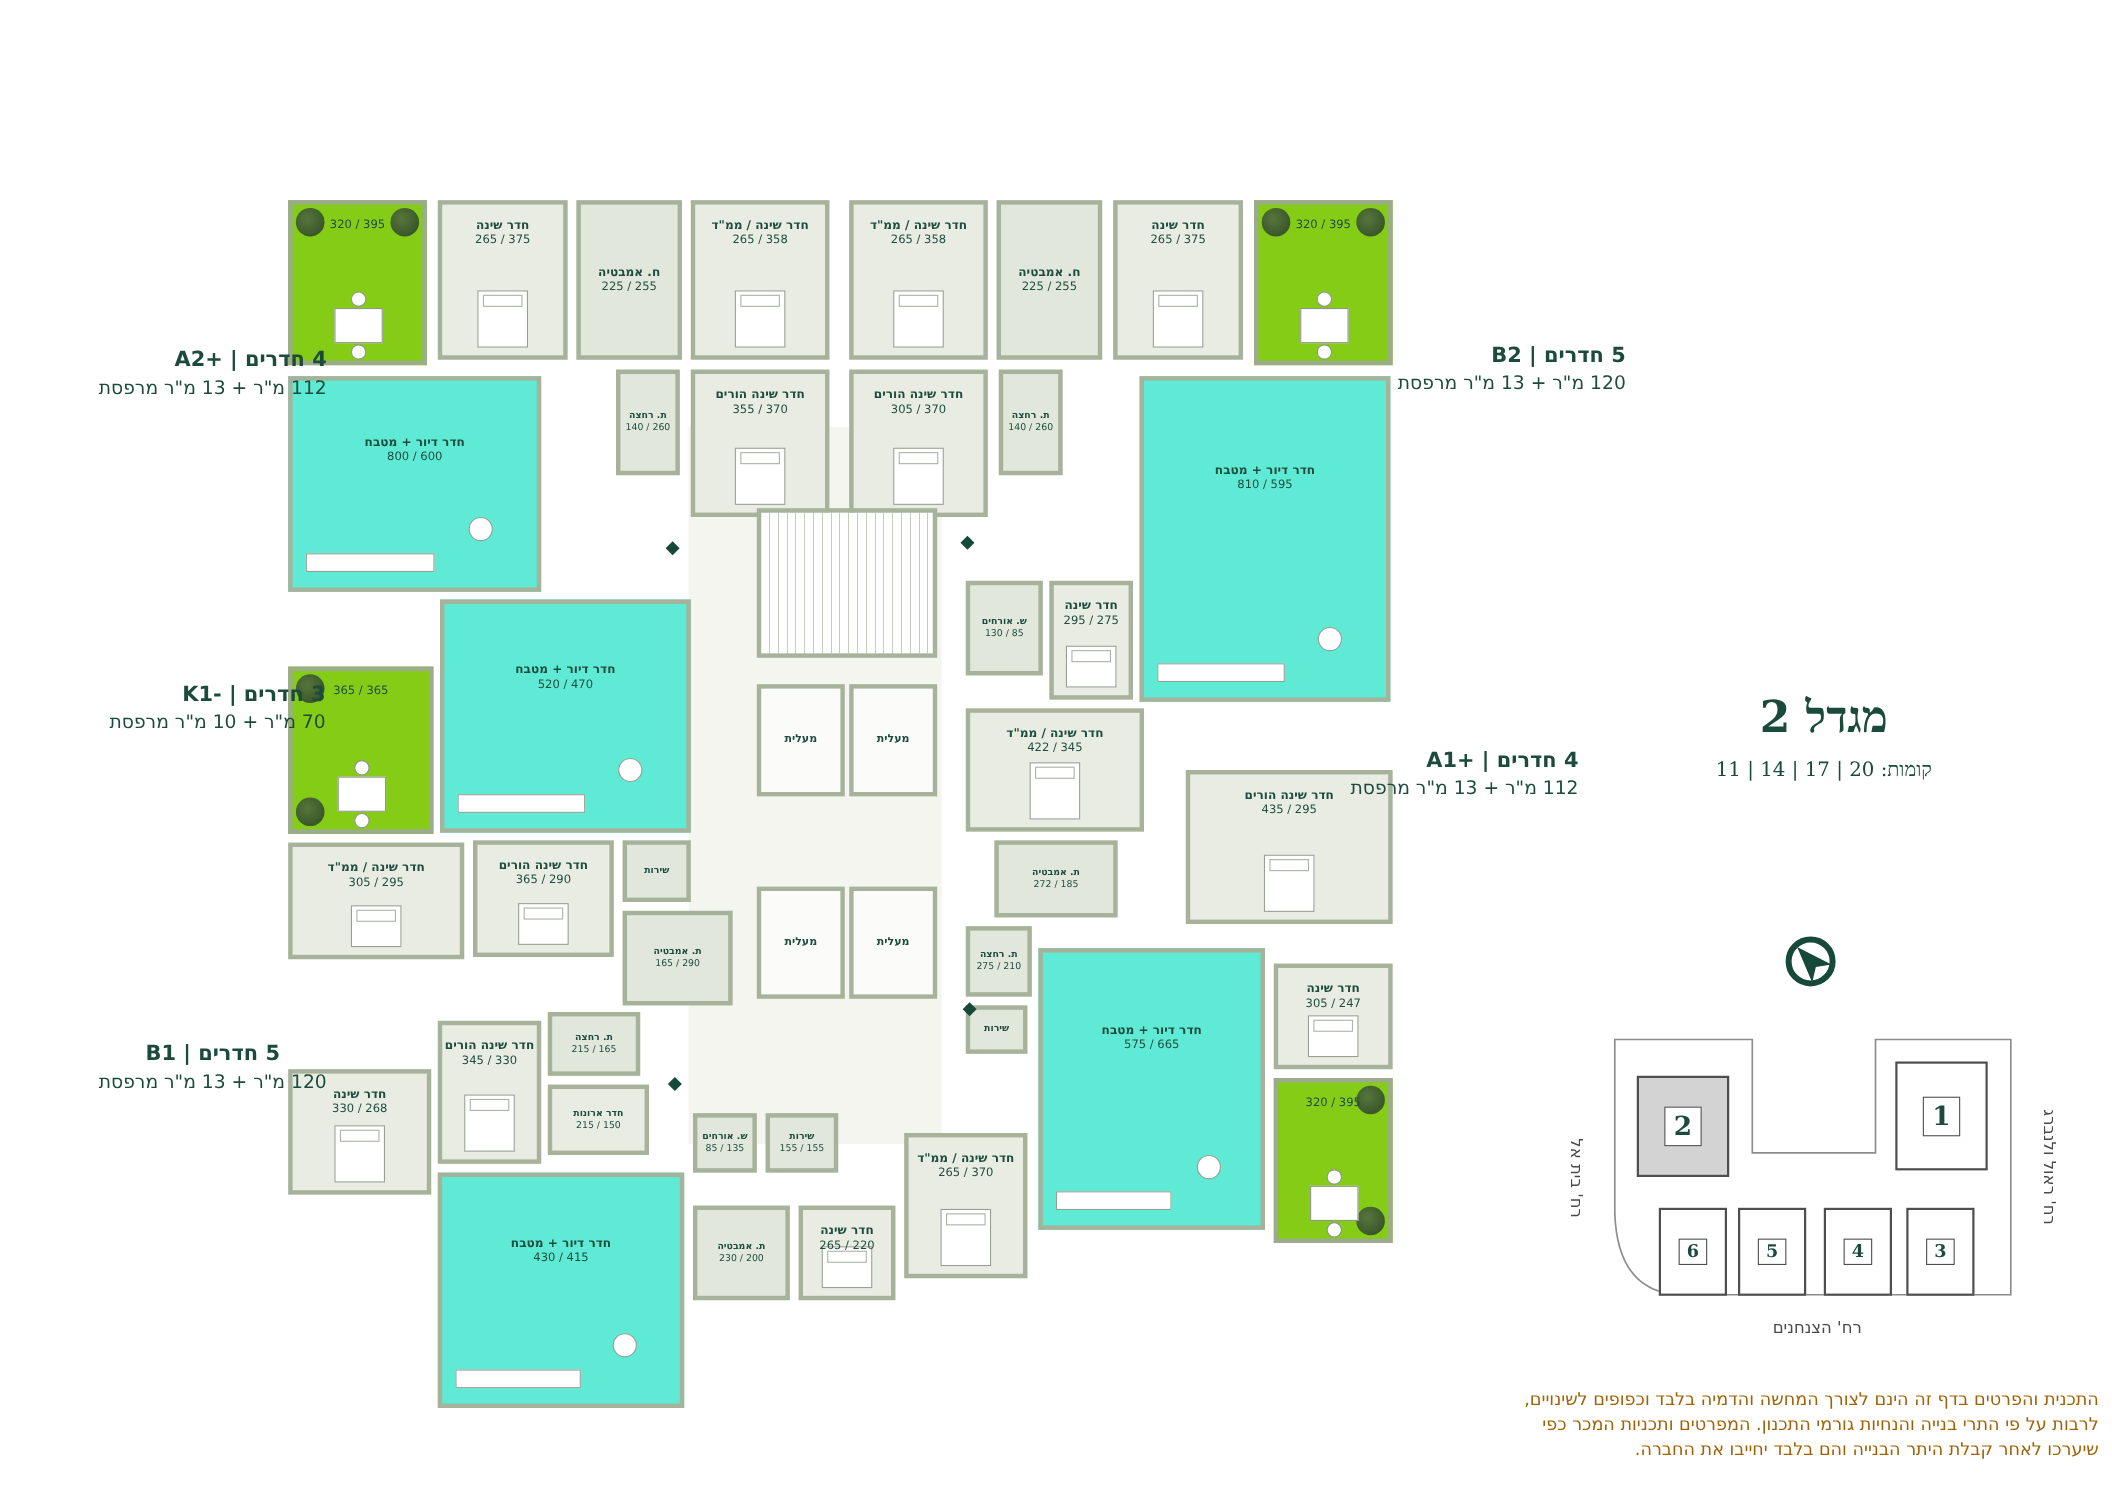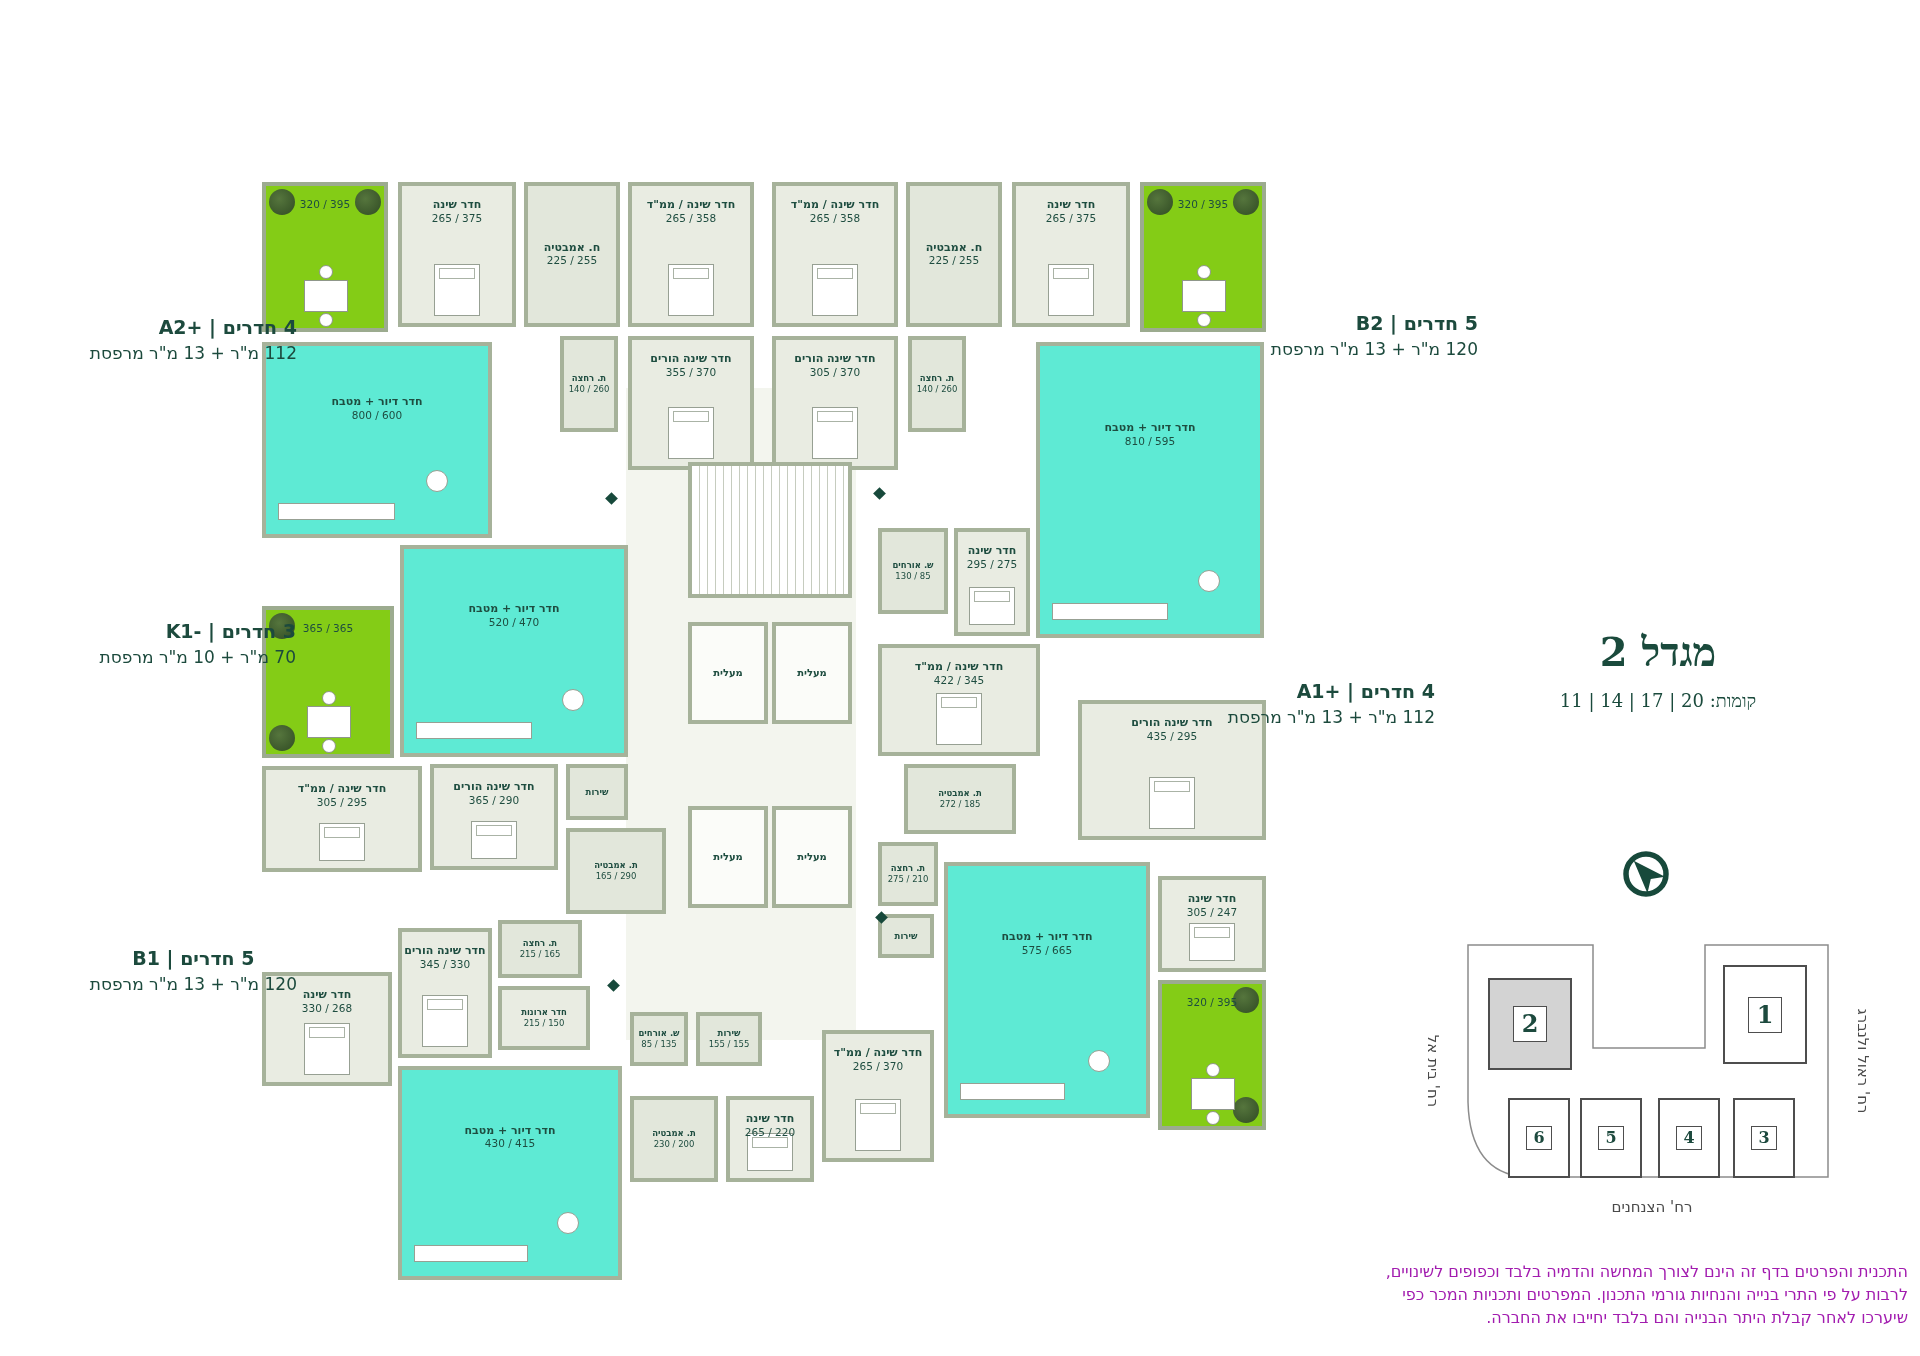--- a/index.html
+++ b/index.html
@@ -59,21 +59,21 @@
   #siteplan{position:absolute;left:1450px;top:930px;width:470px;height:330px;}
   .bld{position:absolute;background:#fff;border:2px solid #4e4e4e;display:flex;align-items:center;justify-content:center;}
   .bld.hl{background:#d3d3d3;}
   .bnum{background:#fff;border:1px solid #4e4e4e;padding:5px 8px;font-family:"DejaVu Serif",serif;
         font-weight:700;font-size:24px;color:#1d4a3e;line-height:1;}
   .bnum.sm{font-size:16px;padding:3px 6px;}
   .street{position:absolute;color:#4a4a4a;font-size:15px;direction:rtl;white-space:nowrap;text-align:center;}
 
   
   #disclaimer{position:absolute;right:12px;top:1260px;width:600px;text-align:right;direction:rtl;
-              color:#a21caf;font-size:16px;line-height:23px;}
+              color:#a16207;font-size:16px;line-height:23px;}
 </style>
 </head>
 <body>
 
 <div id="canvas">
 
   <div id="plan">
       <div class="room corridor" style="left: 368px; top: 248px; width: 230px; height: 652px;"></div>
       <div class="room balcony" style="left: 4px; top: 42px; width: 126px; height: 150px;">
         <div class="tree tl"></div>

